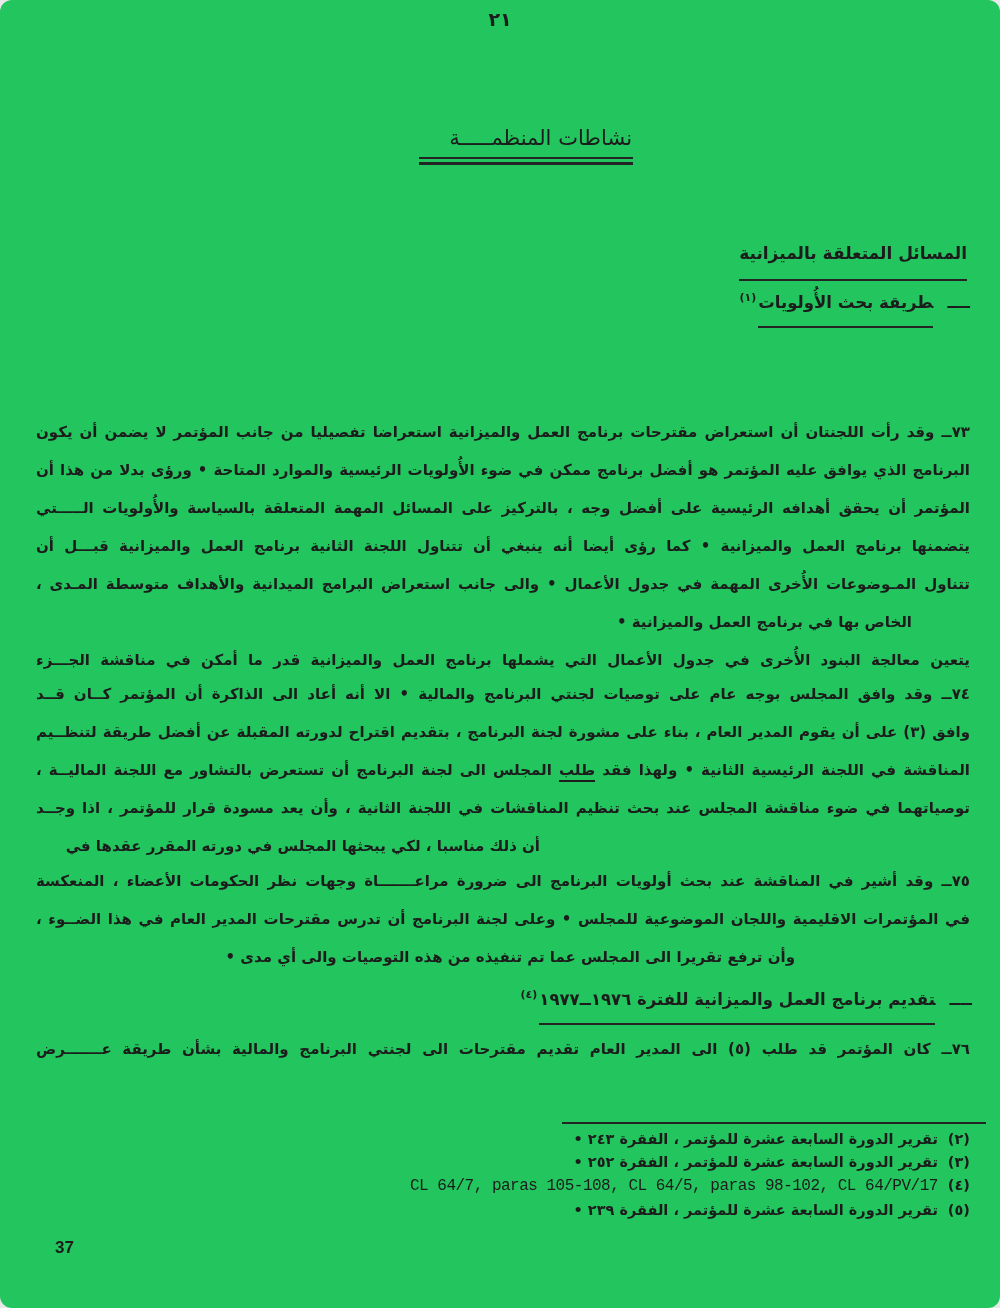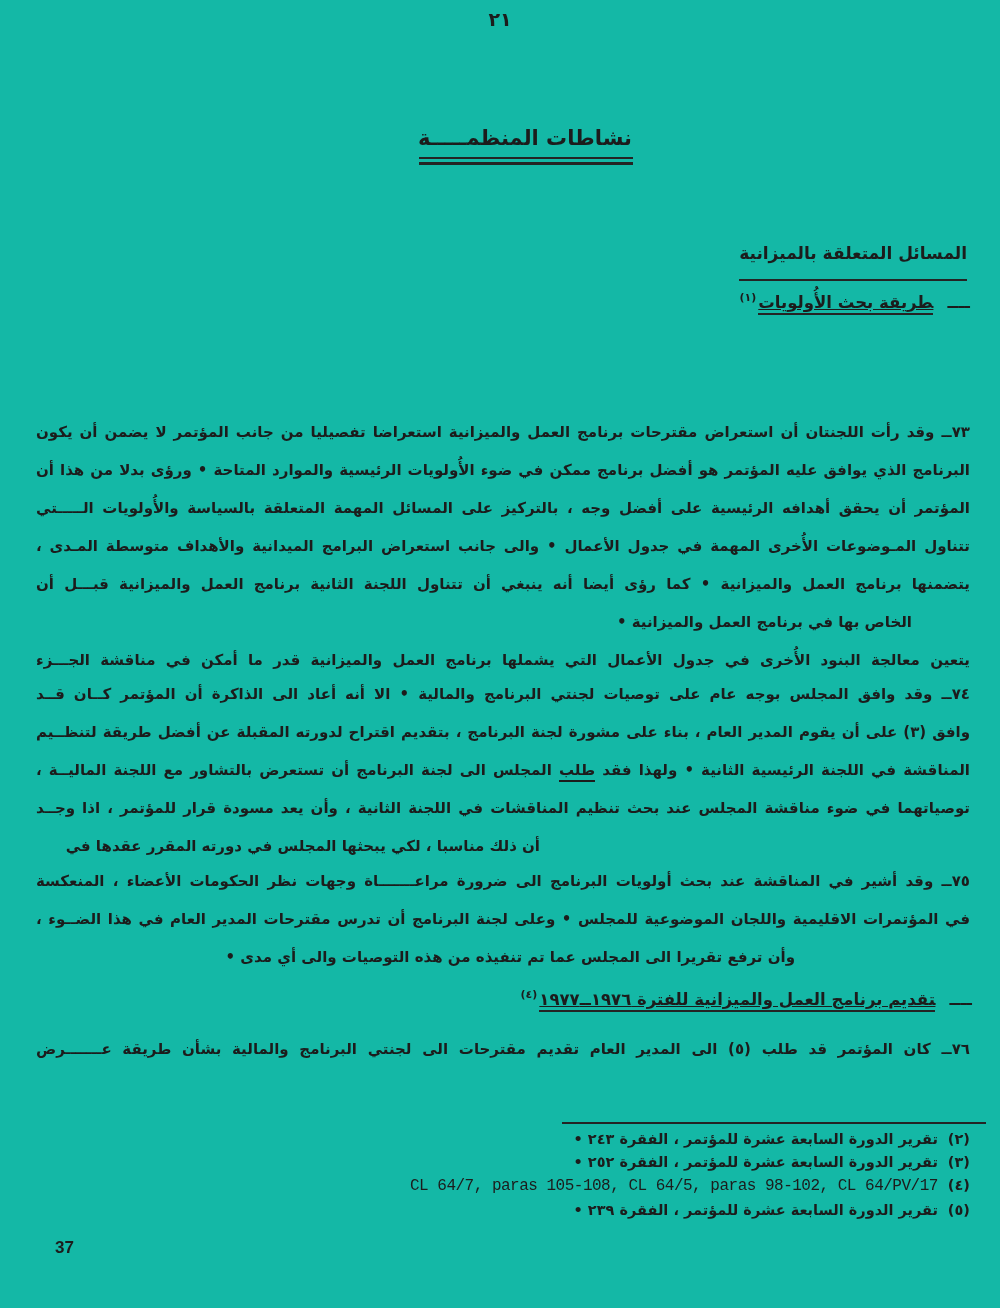--- a/index.html
+++ b/index.html
@@ -1,29 +1,30 @@
 <!DOCTYPE html>
 <html lang="ar"><head>
 <meta charset="utf-8">
 <style>
   html,body{margin:0;padding:0;background:#e8e8e8;}
   .page{
-    position:relative;width:1000px;height:1308px;background:#14b8a6;
+    position:relative;width:1000px;height:1308px;background:#22c55e;
     font-family:"DejaVu Sans",sans-serif;color:#1c1c1c;overflow:hidden;
     direction:rtl;
+    border-radius:12px;
   }
   .abs{position:absolute;}
   .pn-top{top:8px;left:0;right:0;text-align:center;font-size:19px;font-weight:bold;letter-spacing:4px;}
-  .doc-title{top:126px;right:368px;font-size:21px;font-weight:bold;}
+  .doc-title{top:126px;right:368px;font-size:21px;font-weight:normal;}
   .rule{position:absolute;background:#242424;}
   .sec-head{top:243px;right:33px;font-size:17px;font-weight:bold;}
   .sec-head .ul{border-bottom:2px solid #242424;padding-bottom:16px;}
   .subhead{font-size:16.5px;font-weight:bold;}
   .subhead .dash{margin-left:14px;font-weight:bold;}
-  .subhead .sh-text{border-bottom:2.5px solid #242424;padding-bottom:1px;text-decoration:underline;}
+  .subhead .sh-text{border-bottom:2.5px solid #242424;padding-bottom:14px;}
   .subhead sup{font-size:11px;vertical-align:7px;margin-right:2px;}
   .para{left:36px;right:30px;position:absolute;font-size:15px;font-weight:bold;}
   .line{height:38px;line-height:38px;overflow:hidden;}
   .line.j{text-align:justify;text-align-last:justify;}
   .line.e{text-align:right;}
   .w-ul{border-bottom:2px solid #1c1c1c;padding-bottom:1px;}
   .footnotes{top:1128px;right:30px;left:36px;position:absolute;text-align:right;font-size:14.5px;font-weight:bold;}
   .fn{line-height:23px;height:23px;overflow:hidden;}
   .fn-marker{margin-left:10px;}
   .fn-latin{direction:ltr;unicode-bidi:embed;font-family:"Liberation Mono",monospace;font-size:16px;font-weight:normal;letter-spacing:-0.5px;}
@@ -47,22 +48,22 @@
 
   <div class="abs subhead" style="top:291px;right:30px;">
     <span class="dash">ــــ</span><span class="sh-text">طريقة بحث الأُولويات</span><sup>(١)</sup>
   </div>
 
 
   <div class="para" style="top:413px;">
     <div class="line j">٧٣ــ وقد رأت اللجنتان أن استعراض مقترحات برنامج العمل والميزانية استعراضا تفصيليا من جانب المؤتمر لا يضمن أن يكون</div>
     <div class="line j">البرنامج الذي يوافق عليه المؤتمر هو أفضل برنامج ممكن في ضوء الأُولويات الرئيسية والموارد المتاحة • ورؤى بدلا من هذا أن باستطاعـــة</div>
     <div class="line j">المؤتمر أن يحقق أهدافه الرئيسية على أفضل وجه ، بالتركيز على المسائل المهمة المتعلقة بالسياسة والأُولويات الـــــتي</div>
+    <div class="line j">يتضمنها برنامج العمل والميزانية • كما رؤى أيضا أنه ينبغي أن تتناول اللجنة الثانية برنامج العمل والميزانية قبـــل أن</div>
     <div class="line j">تتناول المـوضوعات الأُخرى المهمة في جدول الأعمال • والى جانب استعراض البرامج الميدانية والأهداف متوسطة المـدى ،</div>
-    <div class="line j">يتضمنها برنامج العمل والميزانية • كما رؤى أيضا أنه ينبغي أن تتناول اللجنة الثانية برنامج العمل والميزانية قبـــل أن</div>
     <div class="line e" style="padding-right:58px;">الخاص بها في برنامج العمل والميزانية •</div>
     <div class="line j">يتعين معالجة البنود الأُخرى في جدول الأعمال التي يشملها برنامج العمل والميزانية قدر ما أمكن في مناقشة الجـــزء</div>
   </div>
 
   <div class="para" style="top:675px;">
     <div class="line j">٧٤ــ وقد وافق المجلس بوجه عام على توصيات لجنتي البرنامج والمالية • الا أنه أعاد الى الذاكرة أن المؤتمر كــان قــد</div>
     <div class="line j">وافق (٣) على أن يقوم المدير العام ، بناء على مشورة لجنة البرنامج ، بتقديم اقتراح لدورته المقبلة عن أفضل طريقة لتنظــيم</div>
     <div class="line j"><span>المناقشة في اللجنة الرئيسية الثانية • ولهذا فقد </span><span class="w-ul">طلب</span><span> المجلس الى لجنة البرنامج أن تستعرض بالتشاور مع اللجنة الماليــة ،</span></div>
     <div class="line j">توصياتهما في ضوء مناقشة المجلس عند بحث تنظيم المناقشات في اللجنة الثانية ، وأن يعد مسودة قرار للمؤتمر ، اذا وجــد</div>
     <div class="line e" style="padding-right:430px;">أن ذلك مناسبا ، لكي يبحثها المجلس في دورته المقرر عقدها في منتصف عام ١٩٧٥ •</div>

